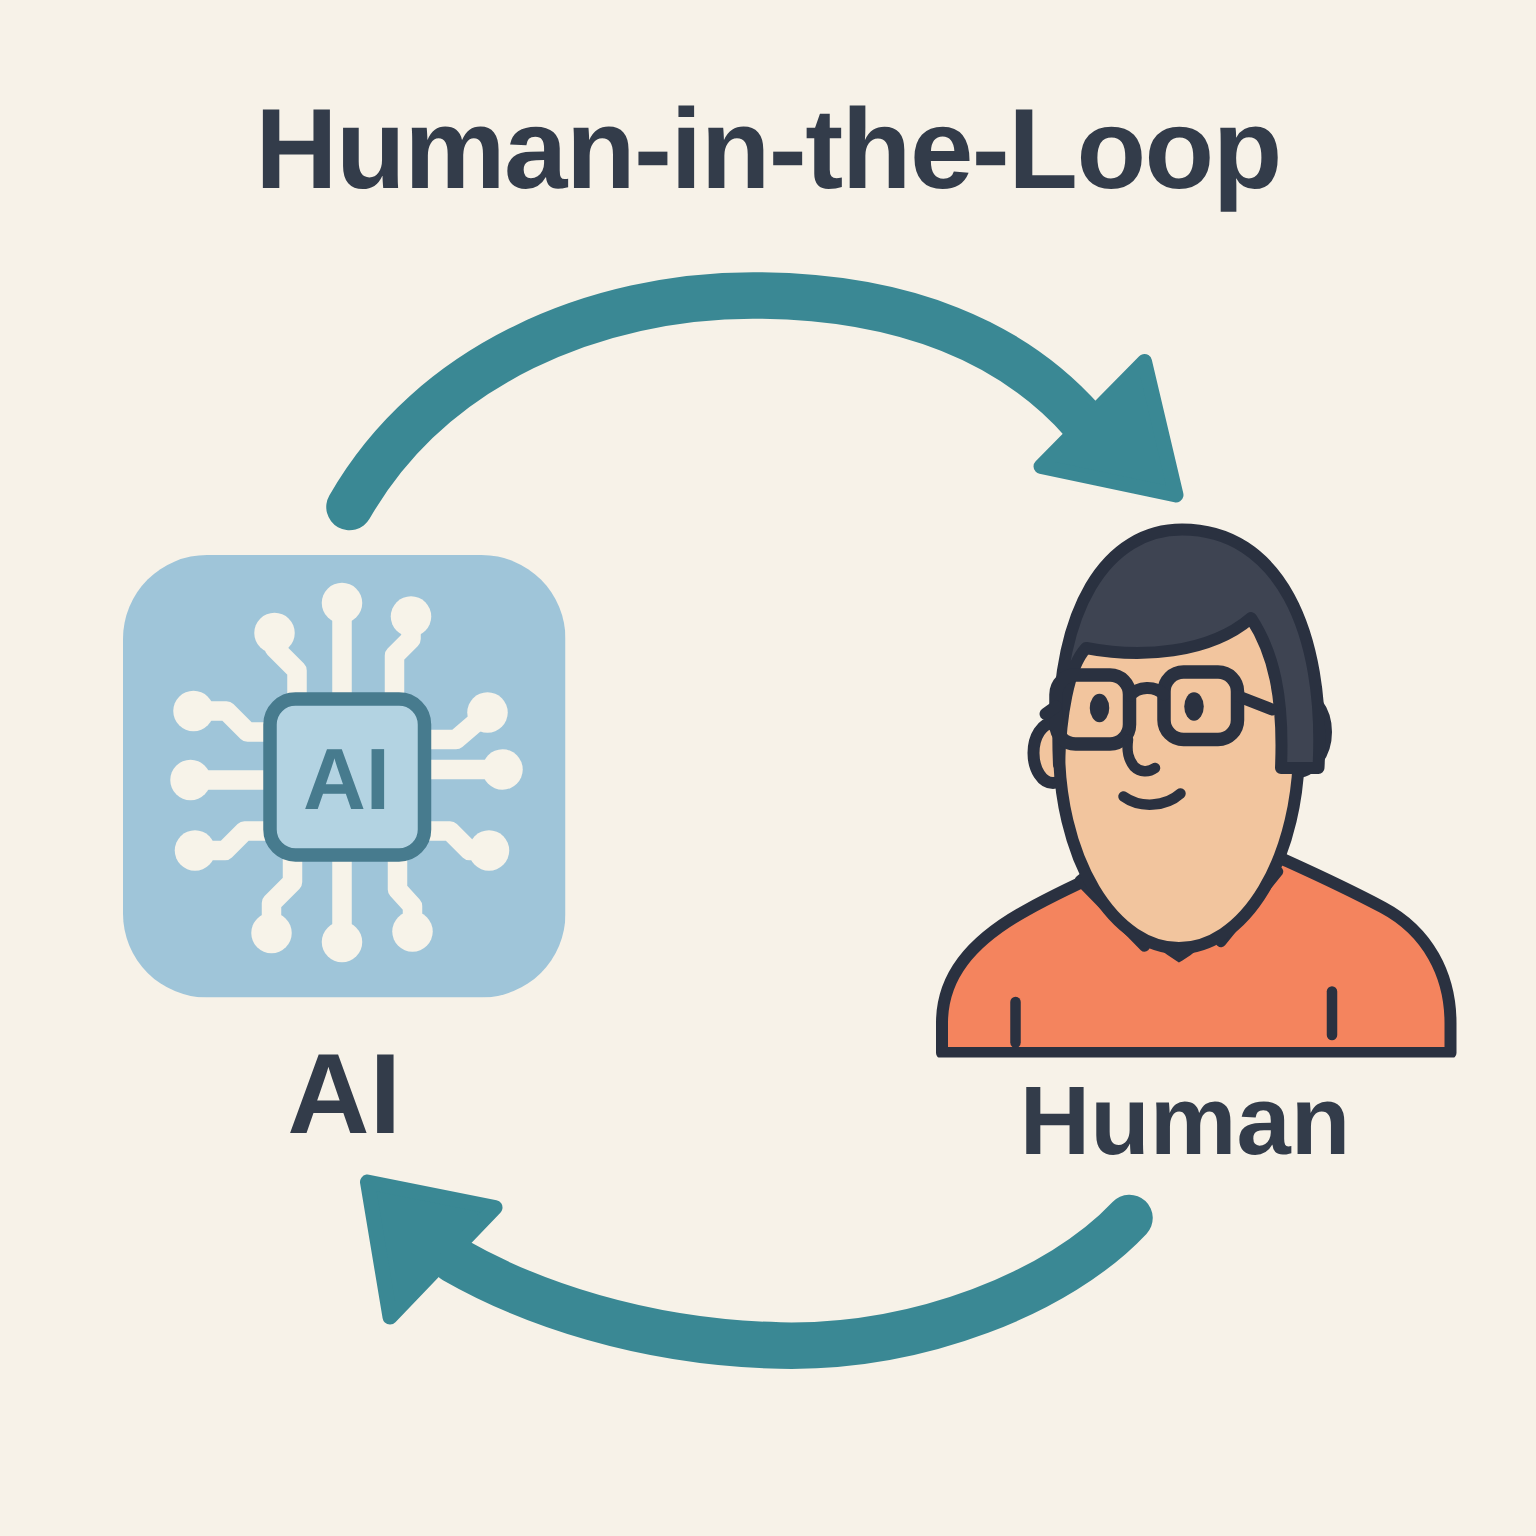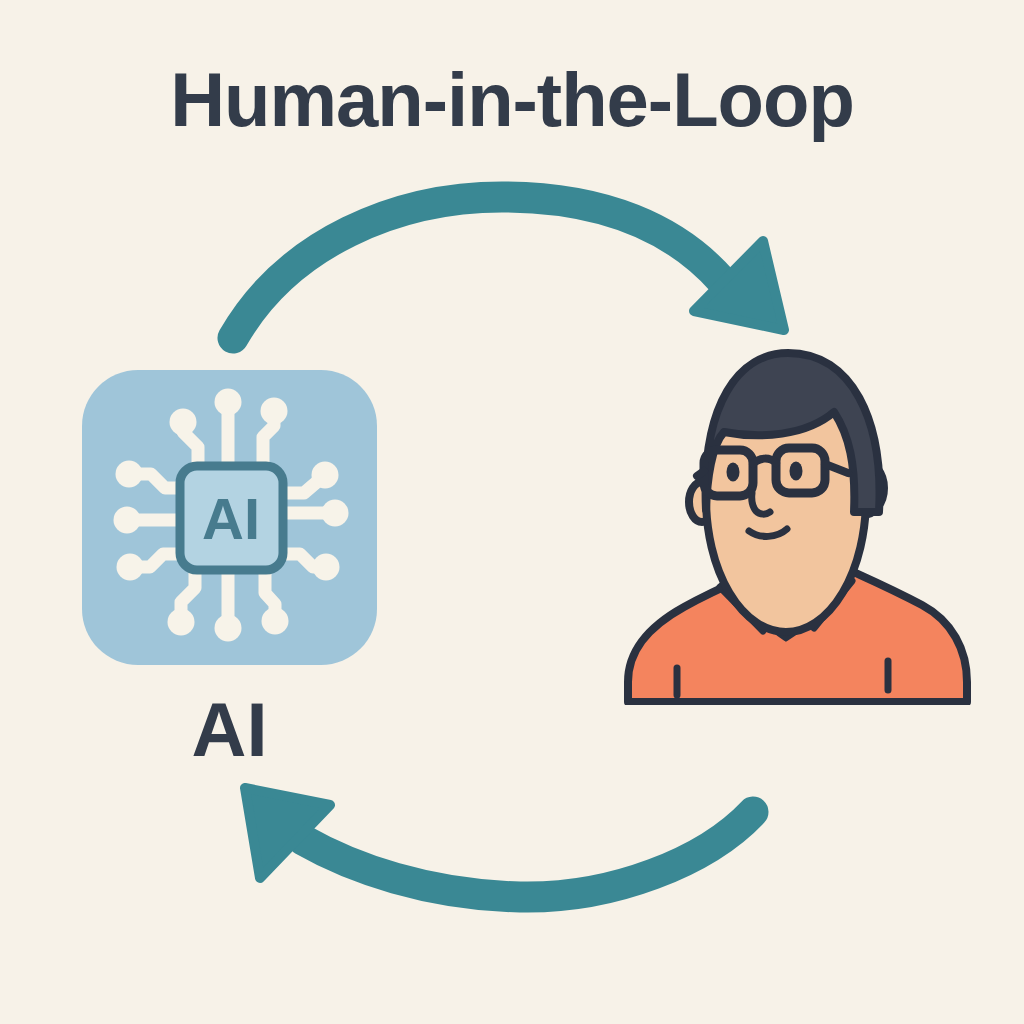--- a/index.html
+++ b/index.html
@@ -121,14 +121,15 @@
       <ellipse class="eye" cx="133" cy="132" rx="6.5" ry="9.5"></ellipse>
       <ellipse class="eye" cx="196" cy="131" rx="6.5" ry="9.5"></ellipse>
       <path class="line-o" style="stroke-width:7" d="M 152 153 C 151 161 152 166 156 171 C 160 175 166 175 170 172"></path>
       <path class="line-o" style="stroke-width:7" d="M 149 191 C 160 199 177 198 187 189"></path>
       <path class="line-o" style="stroke-width:7" d="M 77 328 V 355"></path>
       <path class="line-o" style="stroke-width:7" d="M 288 321 V 350"></path>
     </g>
   </svg>
 
   <div class="node-label label-ai">AI</div>
+  <div class="node-label label-human">Human</div>
 
 </div>
 
 </body></html>

